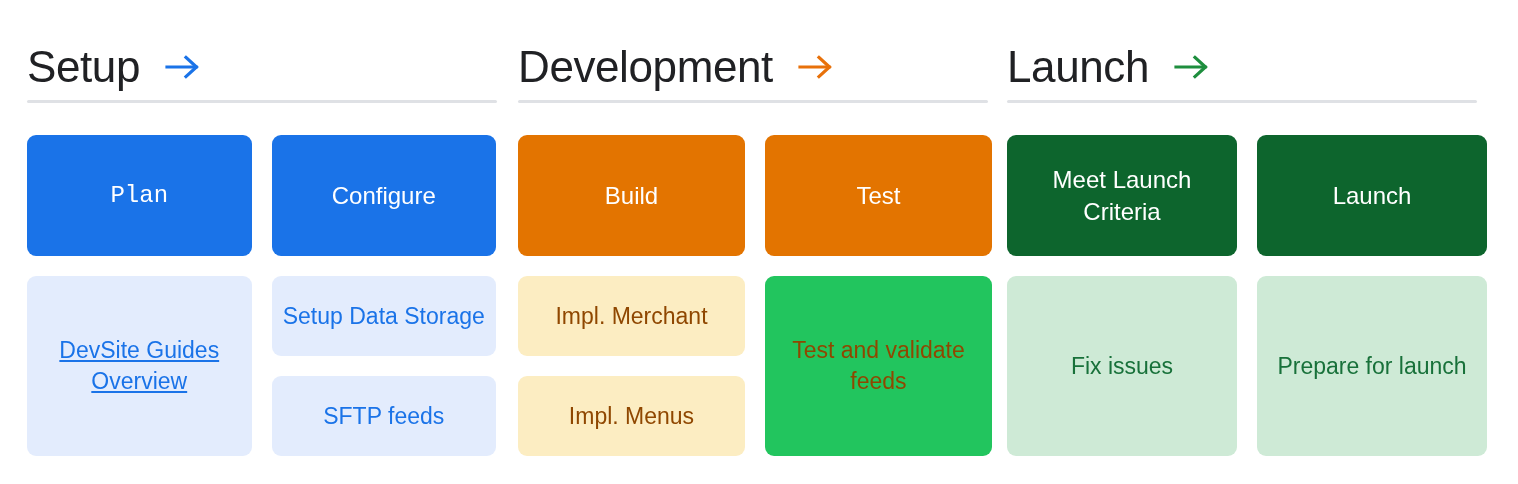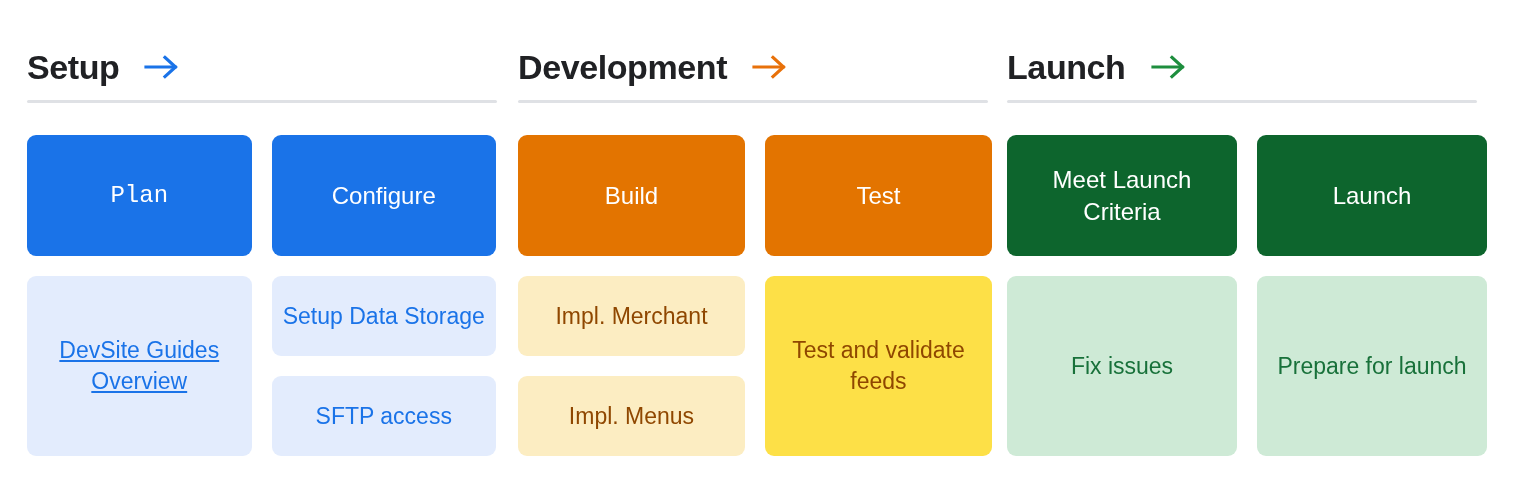--- a/index.html
+++ b/index.html
@@ -39,22 +39,22 @@
   
   .phase-head {
     display: flex;
     flex-direction: row;
     align-items: center;
     height: 100px;
     padding-top: 34px;
     box-sizing: border-box;
   }
   .phase-title {
-    font-size: 34px;
-    font-weight: 700;
+    font-size: 44px;
+    font-weight: 400;
     letter-spacing: -0.4px;
     color: #202124;
     line-height: 1;
     white-space: nowrap;
   }
   .phase-arrow {
     margin-left: 24px;
     display: inline-flex;
     align-items: center;
     line-height: 0;
@@ -151,21 +151,21 @@
       <div class="track t1">
         <div class="main-card" style="background:#1a73e8;font-family:Liberation Mono, monospace;">Plan</div>
         <div class="sub-stack">
           <div class="sub-card full" style="background:#e3ecfd;color:#1a73e8;text-decoration:underline;">DevSite Guides Overview</div>
         </div>
       </div>
       <div class="track t2">
         <div class="main-card" style="background:#1a73e8;">Configure</div>
         <div class="sub-stack">
           <div class="sub-card half" style="background:#e3ecfd;color:#1a73e8;">Setup Data Storage</div>
-          <div class="sub-card half" style="background:#e3ecfd;color:#1a73e8;">SFTP access</div>
+          <div class="sub-card half" style="background:#e3ecfd;color:#1a73e8;">SFTP feeds</div>
         </div>
       </div>
     </div>
   </div>
 
   <div class="phase-col development">
     <div class="phase-head">
       <div class="phase-title">Development</div>
       <span class="phase-arrow">
         <svg width="38" height="30" viewBox="0 0 38 30" fill="none">
@@ -180,21 +180,21 @@
       <div class="track t1">
         <div class="main-card" style="background:#e37400;">Build</div>
         <div class="sub-stack">
           <div class="sub-card half" style="background:#fcedc2;color:#8f4700;">Impl. Merchant</div>
           <div class="sub-card half" style="background:#fcedc2;color:#8f4700;">Impl. Menus</div>
         </div>
       </div>
       <div class="track t2">
         <div class="main-card" style="background:#e37400;">Test</div>
         <div class="sub-stack">
-          <div class="sub-card full" style="background:#fde047;color:#8f4700;">Test and validate feeds</div>
+          <div class="sub-card full" style="background:#22c55e;color:#8f4700;">Test and validate feeds</div>
         </div>
       </div>
     </div>
   </div>
 
   <div class="phase-col launch">
     <div class="phase-head">
       <div class="phase-title">Launch</div>
       <span class="phase-arrow">
         <svg width="38" height="30" viewBox="0 0 38 30" fill="none">

